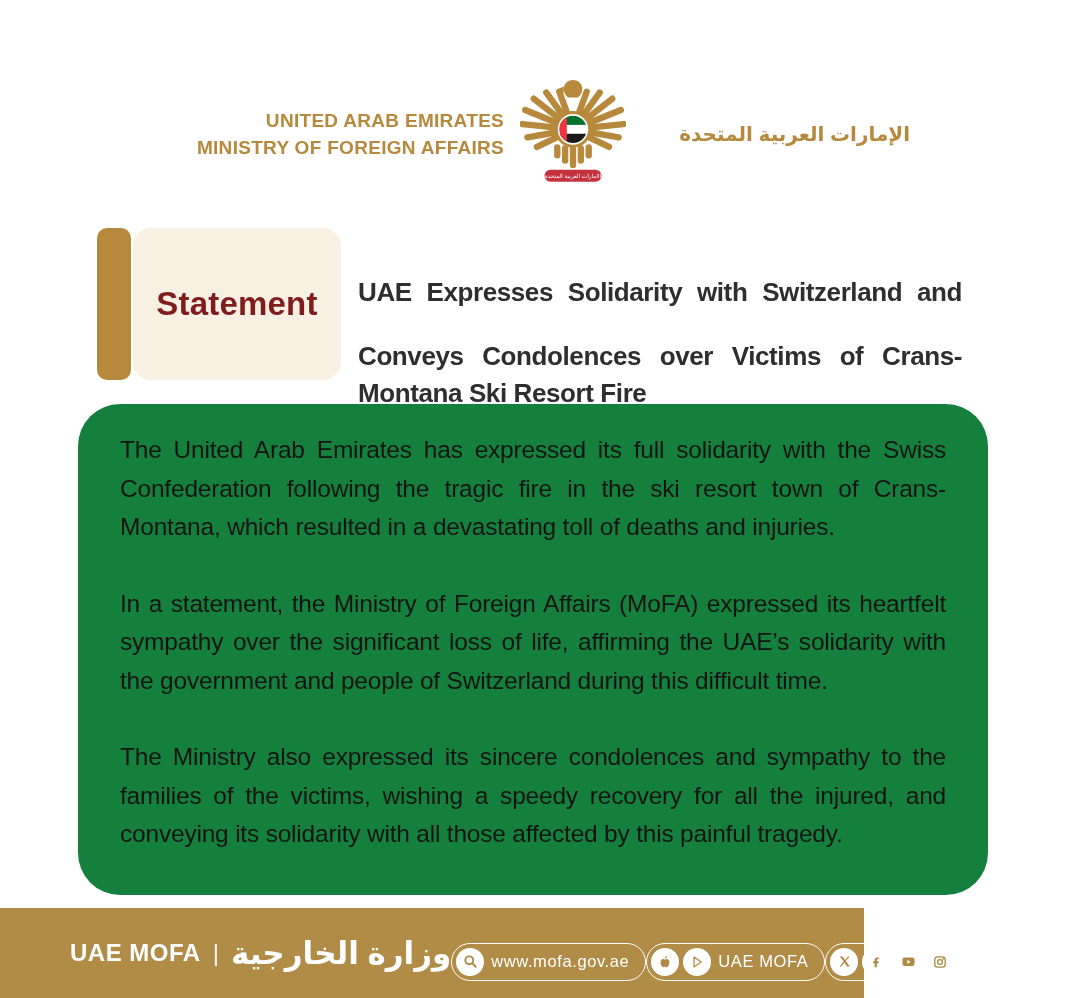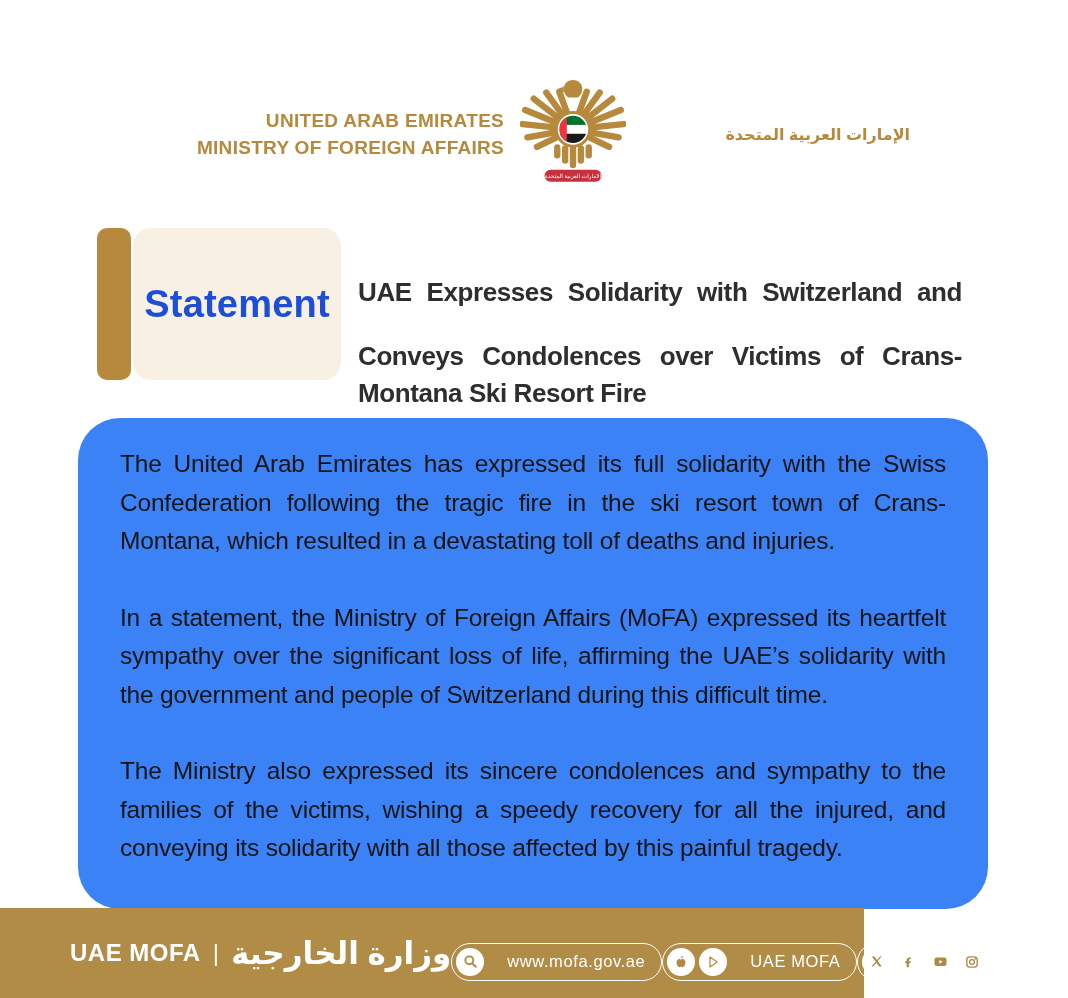--- a/index.html
+++ b/index.html
@@ -9,59 +9,59 @@
     padding-left:39px;
   }
   
   .hdr{
     position:absolute;top:78px;left:0;width:100%;
     display:flex;justify-content:center;align-items:center;gap:16px;
     color:#B6893C;
   }
   .hdr-en{text-align:right;font-weight:700;font-size:19px;line-height:27px;letter-spacing:.3px;}
   .hdr-emblem{flex:0 0 auto;}
-  .hdr-ar{direction:rtl;text-align:right;font-weight:700;font-size:16px;line-height:33px;min-width:268px;}
+  .hdr-ar{direction:rtl;text-align:right;font-weight:700;font-size:20px;line-height:33px;min-width:268px;}
   
   .statement-bar{
     position:absolute;left:97px;top:228px;width:34px;height:152px;
     background:#B6893C;border-radius:10px;
   }
   .statement-card{
     position:absolute;left:133px;top:228px;width:208px;height:152px;
     background:#F8F1E3;border-radius:18px;
     display:flex;align-items:center;justify-content:center;
   }
-  .statement-label{font-size:38px;font-weight:700;color:#1d4ed8;letter-spacing:.2px;}
+  .statement-label{font-size:33px;font-weight:700;color:#7f1d1d;letter-spacing:.2px;}
   .title{
     position:absolute;left:358px;top:247px;width:604px;
     font-weight:700;font-size:26px;line-height:37px;color:#2E2E2E;letter-spacing:-.4px;
   }
   .title .just{text-align:justify;text-align-last:justify;margin-top:27px;}
   
   .card{
-    position:absolute;left:78px;top:418px;width:910px;height:491px;
-    background:#3b82f6;border-radius:42px;box-sizing:border-box;
+    position:absolute;left:78px;top:404px;width:910px;height:491px;
+    background:#15803d;border-radius:42px;box-sizing:border-box;
     padding:27px 42px 0 42px;overflow:hidden;
   }
   .card p{
     margin:0 0 38px 0;font-size:24.5px;line-height:38.5px;color:#141414;
     text-align:justify;letter-spacing:-.2px;
   }
   
   .footer{
     position:absolute;left:0;bottom:0;width:864px;height:90px;background:#B18C47;
     display:flex;align-items:center;justify-content:space-between;
     box-sizing:border-box;padding:0 70px;color:#ffffff;
   }
   .brand{display:flex;align-items:center;gap:12px;white-space:nowrap;}
   .brand-latin{font-size:24px;font-weight:700;letter-spacing:.5px;}
   .brand-sep{font-size:24px;font-weight:400;opacity:.95;}
   .brand-ar{direction:rtl;font-size:31px;font-weight:700;}
   .pill{
-    display:flex;align-items:center;gap:23px;height:38px;box-sizing:border-box;
+    display:flex;align-items:center;gap:7px;height:38px;box-sizing:border-box;
     border:1.6px solid #ffffff;border-radius:20px;padding:0 16px 0 4px;
     background:transparent;color:#ffffff;cursor:pointer;margin-top:17px;
   }
   .pill-label{font-size:16.5px;letter-spacing:.6px;white-space:nowrap;}
   .icstack{display:flex;gap:4px;}
   .icircle{
     width:28px;height:28px;border-radius:50%;background:#ffffff;color:#AE8A45;
     display:flex;align-items:center;justify-content:center;flex:0 0 auto;
   }
   .icircle svg{display:block;}

